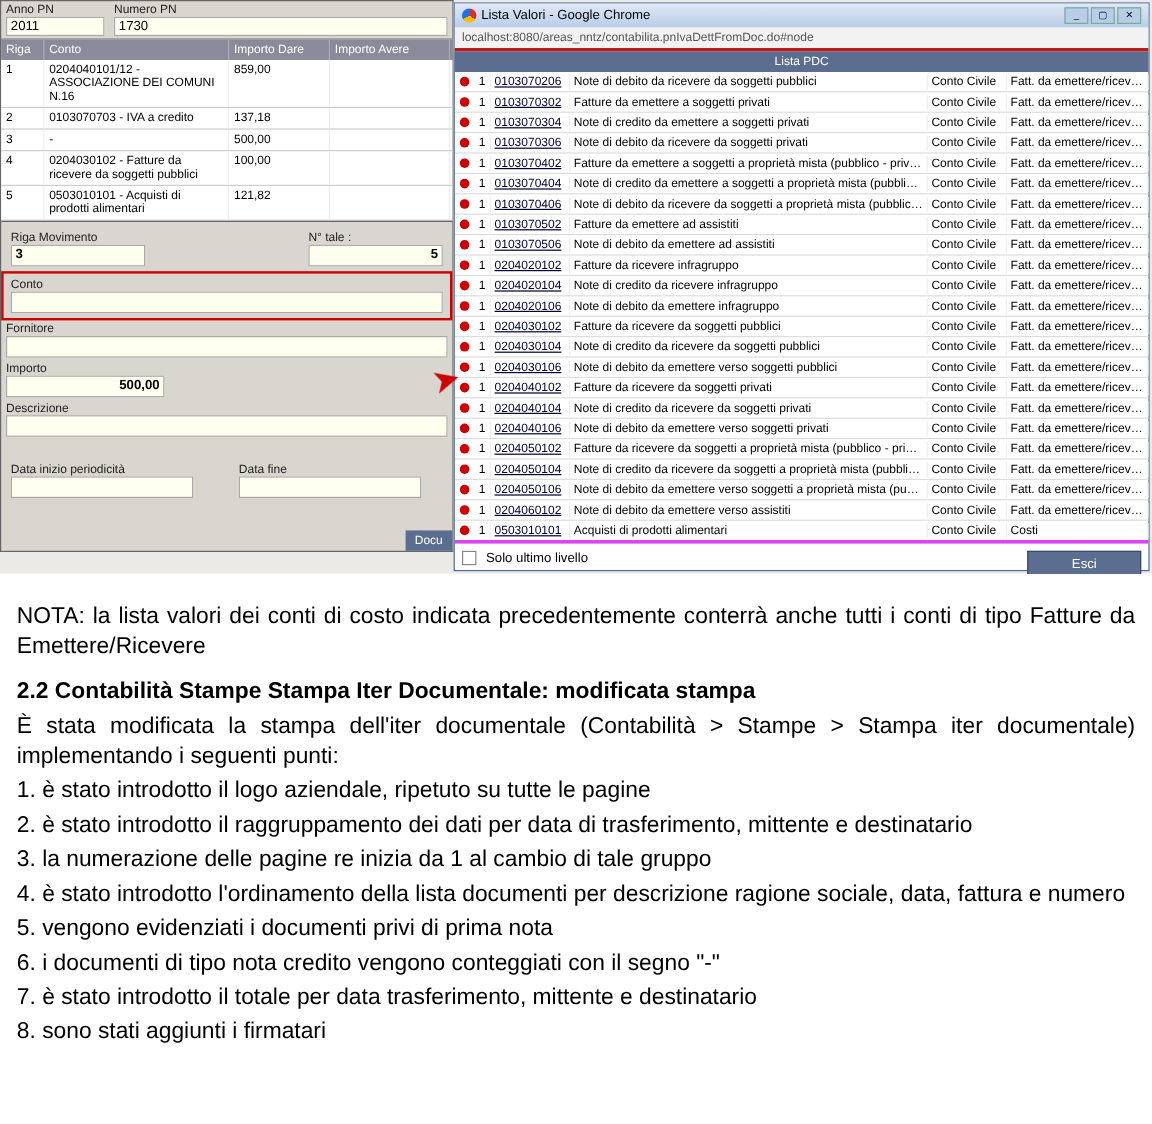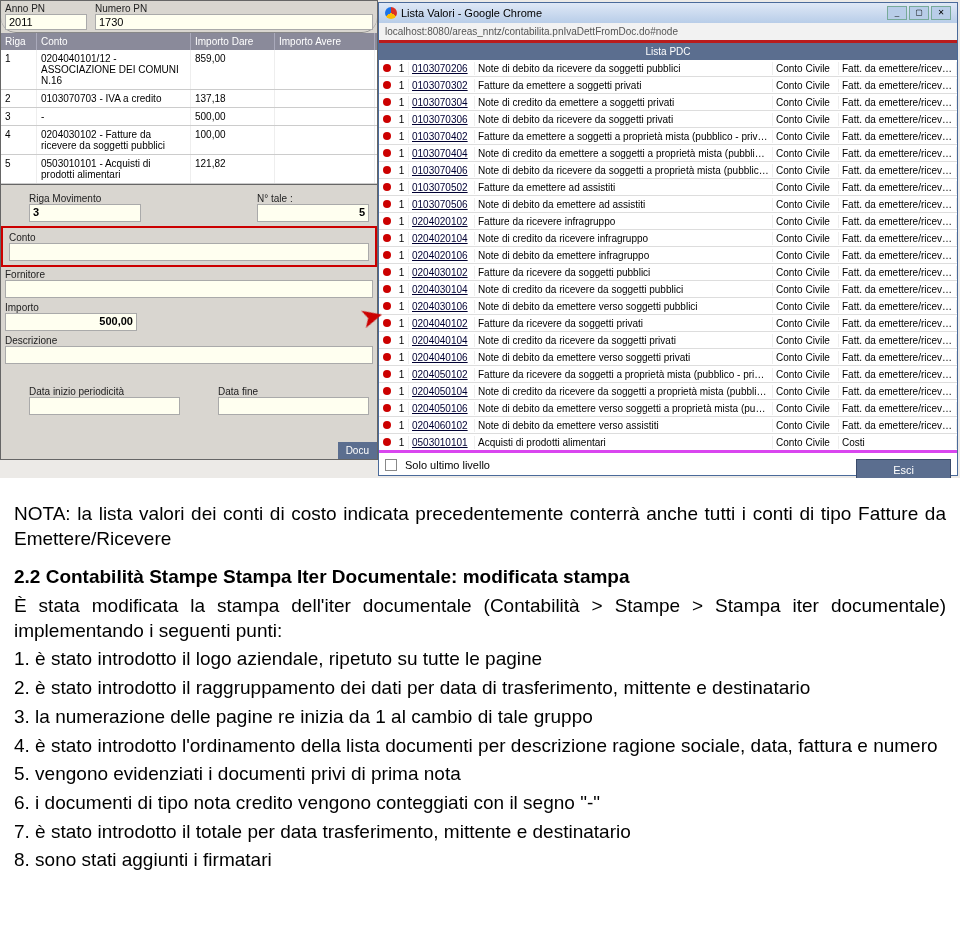--- a/index.html
+++ b/index.html
@@ -3,39 +3,39 @@
 <meta charset="utf-8">
 <style>
   * { box-sizing: border-box; margin: 0; padding: 0; }
   body { font-family: Arial, sans-serif; font-size: 11px; background: #fff; color: #000; width: 960px; }
   
   
   .screenshot { position: relative; height: 478px; background: #eceae7; overflow: hidden; }
   
   
   .left-panel { position: absolute; left: 0; top: 0; width: 378px; height: 460px; border: 1px solid #666; background: #d9d6d0; }
-  .left-header-row { display: flex; border-bottom: 1px solid #888; border-radius: 15px; }
+  .left-header-row { display: flex; border-bottom: 1px solid #888; }
   .field-group { display: flex; flex-direction: column; padding: 2px 4px; }
   .field-label { font-size: 10px; color: #222; }
   .field-value { background: #fffff0; border: 1px solid #aaa; height: 16px; padding: 1px 3px; font-size: 11px; }
   
   .grid { }
   .grid-head { display: flex; background: #8a8a9a; color: #fff; font-size: 10px; }
   .grid-head > div { padding: 3px 4px; border-right: 1px solid #aab; }
   .grid-body { background: #fff; }
   .grid-row { display: flex; border-bottom: 1px solid #ccc; font-size: 10px; min-height: 18px; }
   .grid-row > div { padding: 3px 4px; border-right: 1px solid #eee; }
   
   .c-riga { width: 36px; }
   .c-conto { width: 154px; }
   .c-dare { width: 84px; }
   .c-avere { width: 100px; }
   
   .sec2 { border-top: 1px solid #666; padding-top: 4px; }
-  .row2 { display: flex; gap: 30px; padding: 2px 4px; margin-left: 20px; }
+  .row2 { display: flex; gap: 30px; padding: 2px 4px; }
   
   .input-line { display: flex; flex-direction: column; padding: 2px 4px; width: 100%; }
   .input-box { background: #fffff0; border: 1px solid #aaa; height: 18px; padding: 1px 3px; font-size: 11px; width: 100%; }
   .bold { font-weight: bold; }
   .conto-frame { border: 2px solid #c00; padding: 2px; }
   
   .docu-footer { position: absolute; bottom: 0; right: 0; background: #5b6e8f; color: #fff; padding: 3px 8px; font-size: 10px; }
   
   
   .popup { position: absolute; left: 378px; top: 2px; width: 580px; height: 474px; border: 1px solid #4a6a9a; background: #fff; }

